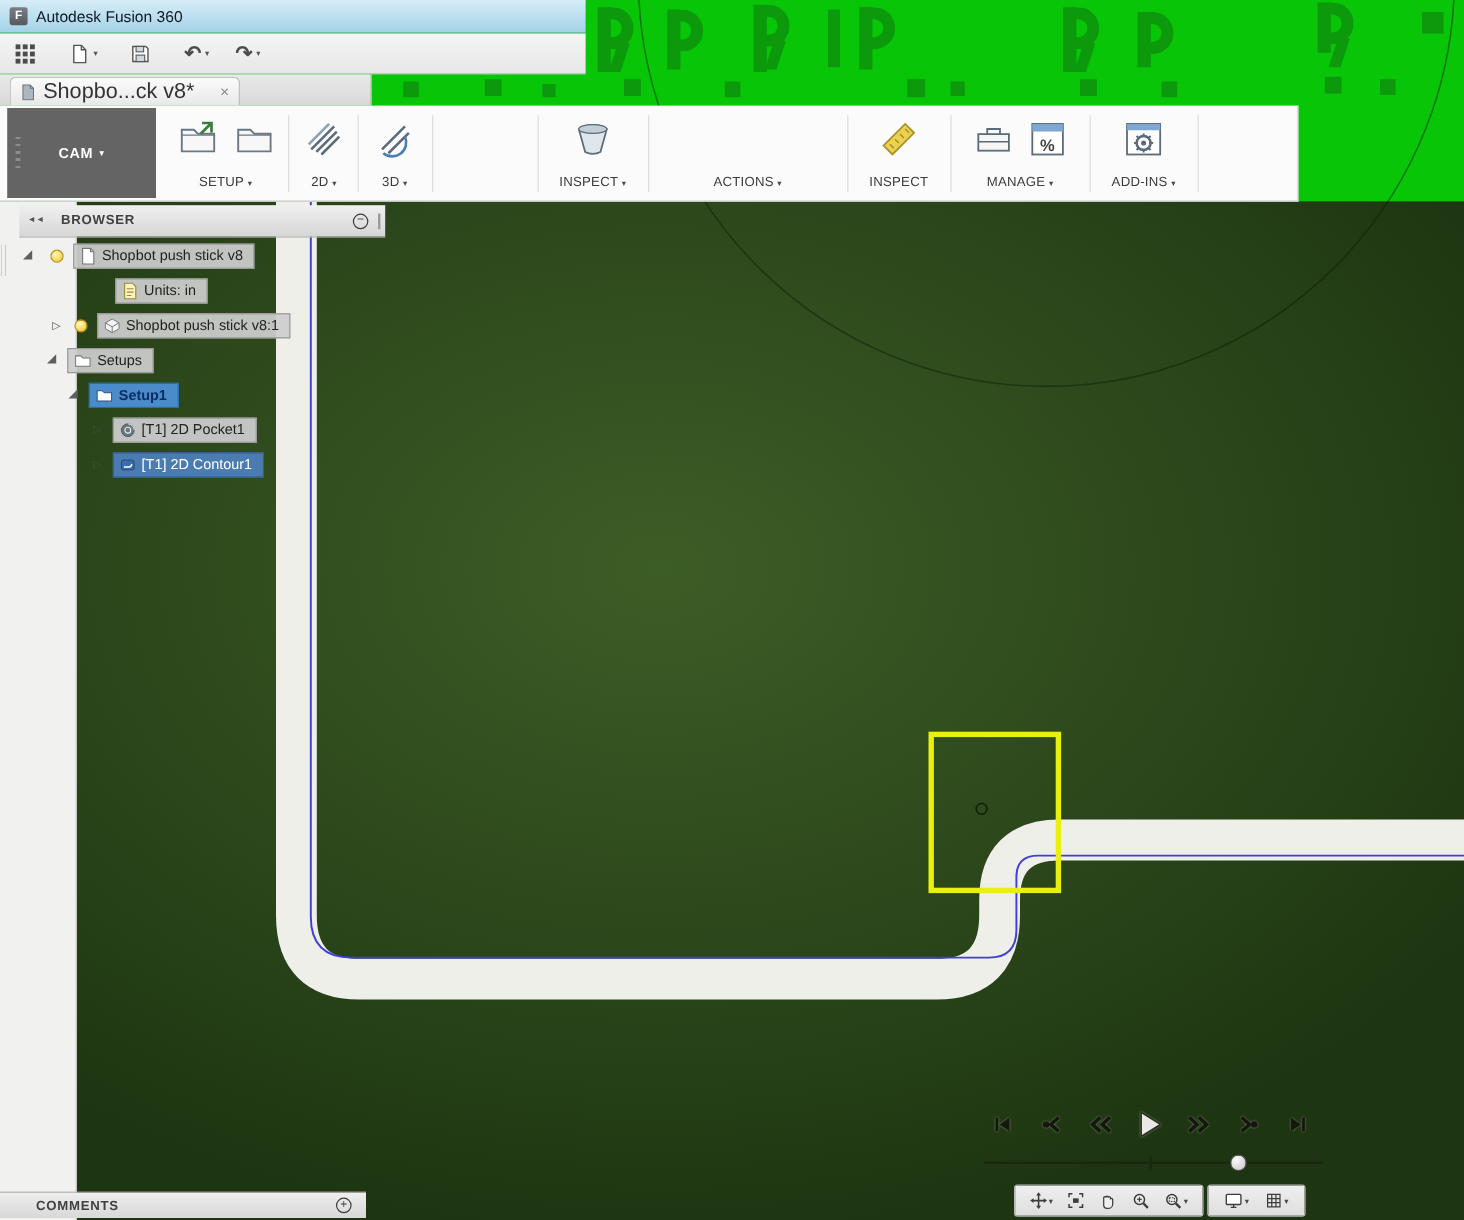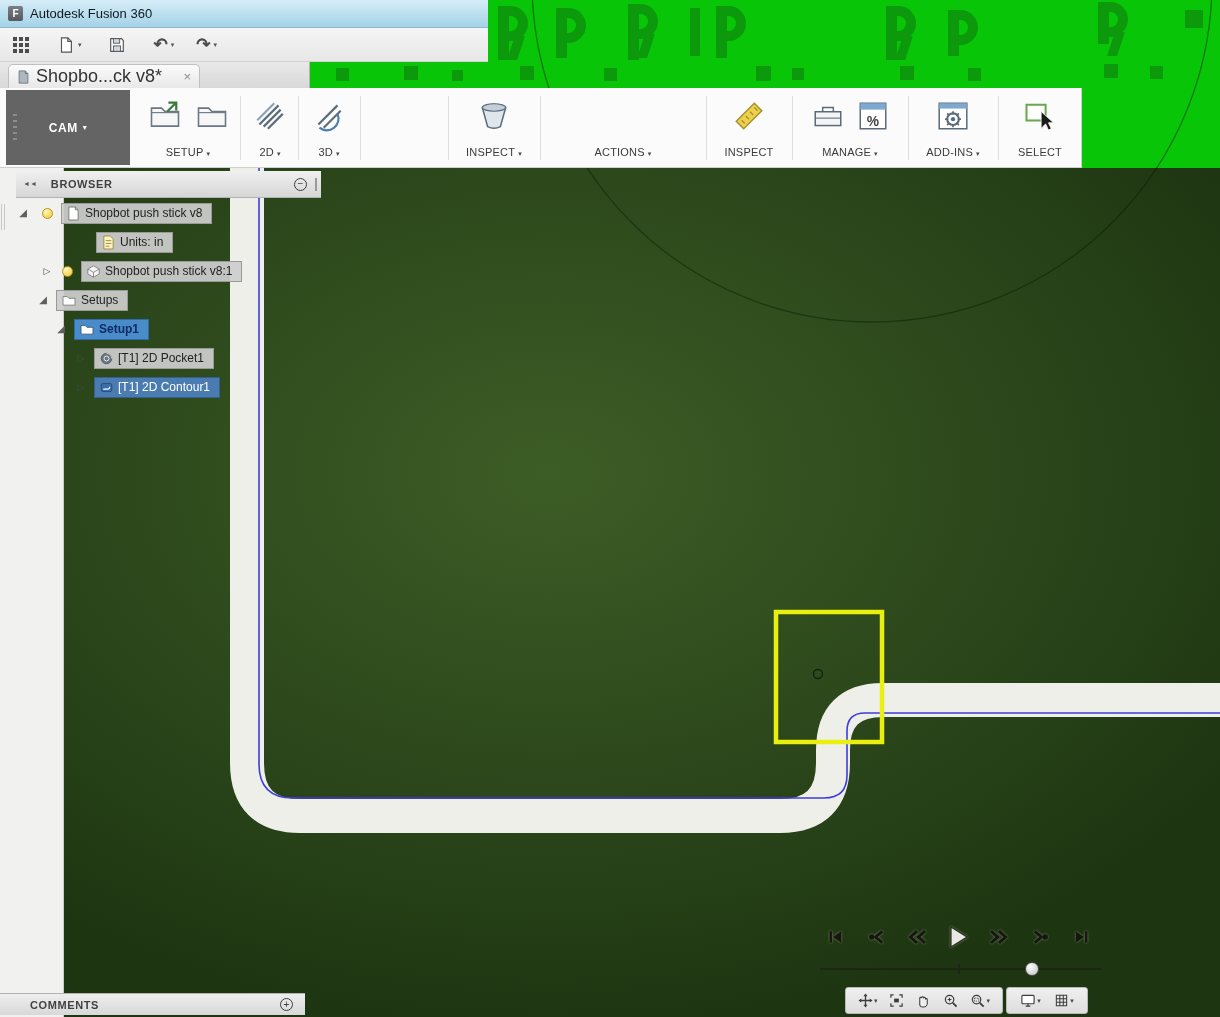--- a/index.html
+++ b/index.html
@@ -348,31 +348,20 @@
         <circle cx="16" cy="19" r="2" fill="#5b6b7a"></circle>
         <path d="M16 11.5 v3 M16 23.5 v3 M8.5 19 h3 M20.5 19 h3 M10.5 13.5 l2 2 M19.5 22.5 l2 2 M21.5 13.5 l-2 2 M12.5 22.5 l-2 2" stroke="#5b6b7a" stroke-width="1.6" fill="none"></path>
       </svg>
     </div>
     <div class="rlabel">
       <span>ADD-INS</span><span class="rcaret">▾</span>
     </div>
   </div>
   <div class="vsep" style="left:998px;"></div>
 
-  <div class="rgroup" style="left:1000px;width:80px;">
-    <div class="ricons">
-      <svg width="36" height="36" viewBox="0 0 32 32">
-        <rect x="4" y="6" width="17" height="14" fill="rgba(255,255,255,0.85)" stroke="#6aa84f" stroke-width="1.8"></rect>
-        <polygon points="17,12 17,27 21,23 23.5,28.5 26,27.2 23.5,22 28,22" fill="#1a1a1a" stroke="#fff" stroke-width="0.7"></polygon>
-      </svg>
-    </div>
-    <div class="rlabel">
-      <span>SELECT</span>
-    </div>
-  </div>
 </div>
 
 <div id="browserHeader">
   <span class="collapse-gl" style="font-size:7px;letter-spacing:0;">◄◄</span>
   <span class="panellabel" style="margin-left:14px;">BROWSER</span>
   <span class="circbtn" style="margin-left:auto;">−</span>
   <span class="panelgrip"></span>
 </div>
 
 <div class="trow" style="left:16px;top:202px;">

